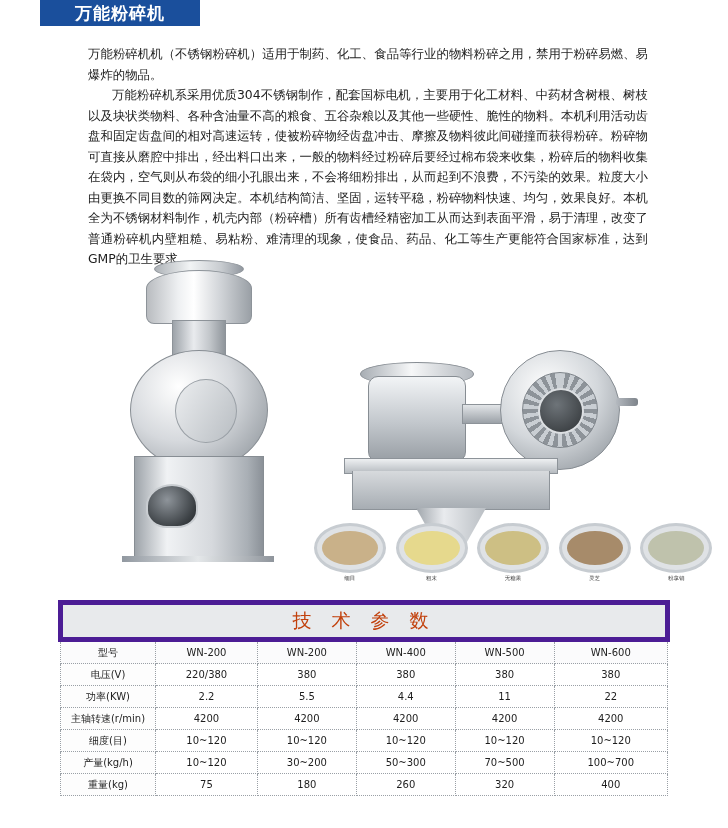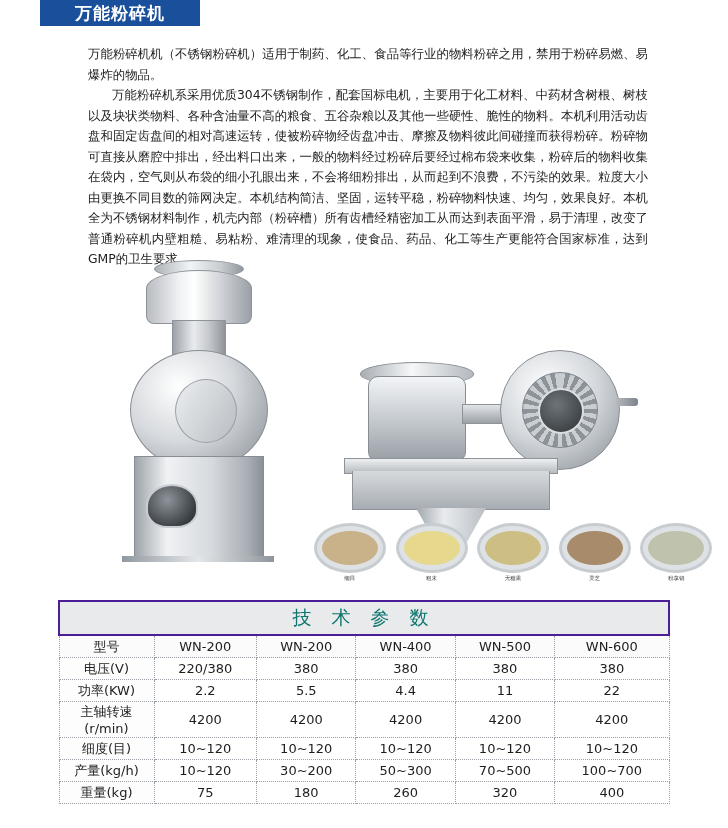--- a/index.html
+++ b/index.html
@@ -324,34 +324,34 @@
   .spec {
     position: absolute;
     left: 58px;
     top: 600px;
     width: 612px;
     border-collapse: collapse;
     font-family: "DejaVu Sans", sans-serif;
   }
   .spec td, .spec th {
     border: 1px dotted #9aa0a6;
-    font-size: 13px;
+    font-size: 10px;
     text-align: center;
     height: 19px;
     color: #1d1d1d;
     background: #ffffff;
   }
   .spec .title-cell {
     background: #e8eaec;
-    border: 2px solid #4c1d95;
+    border: 5px solid #4c1d95;
     font-size: 19px;
     letter-spacing: 7px;
     font-weight: normal;
     height: 30px;
-    color: #0f766e;
+    color: #c2410c;
   }
   .spec tr.header-row td {
     background: #fbfbfc;
     font-weight: normal;
   }
   .spec td.label-col {
     width: 92px;
     background: #fdfdfd;
   }
 </style>

